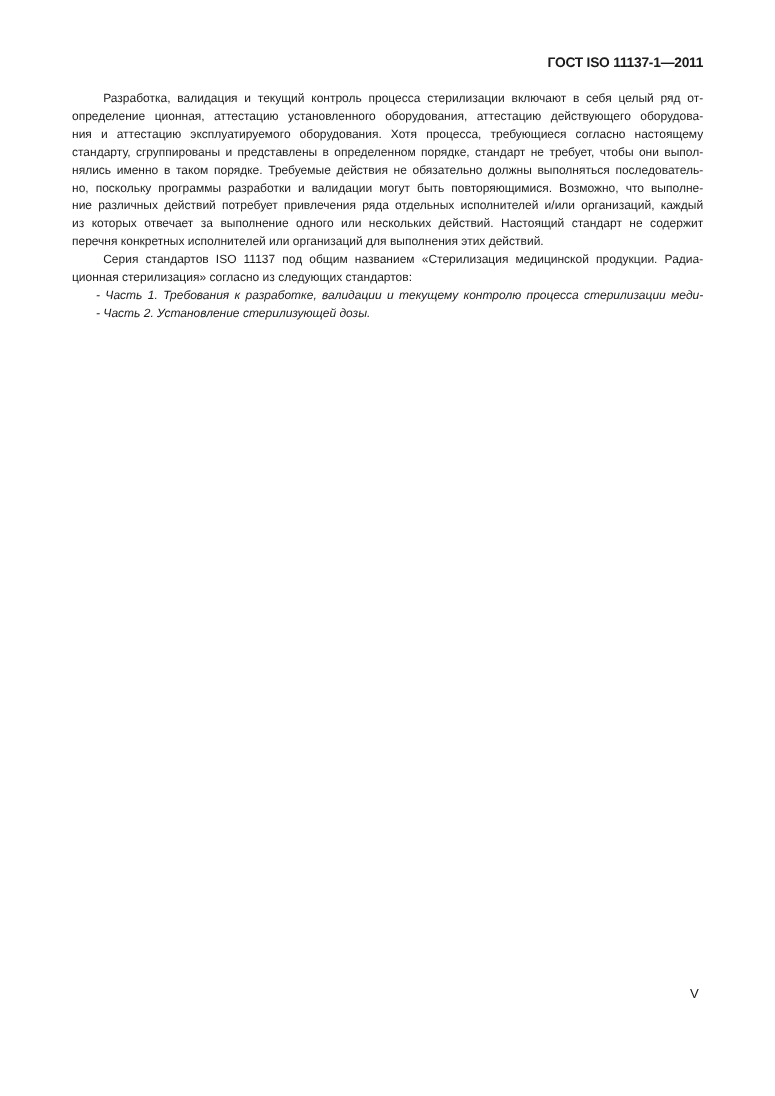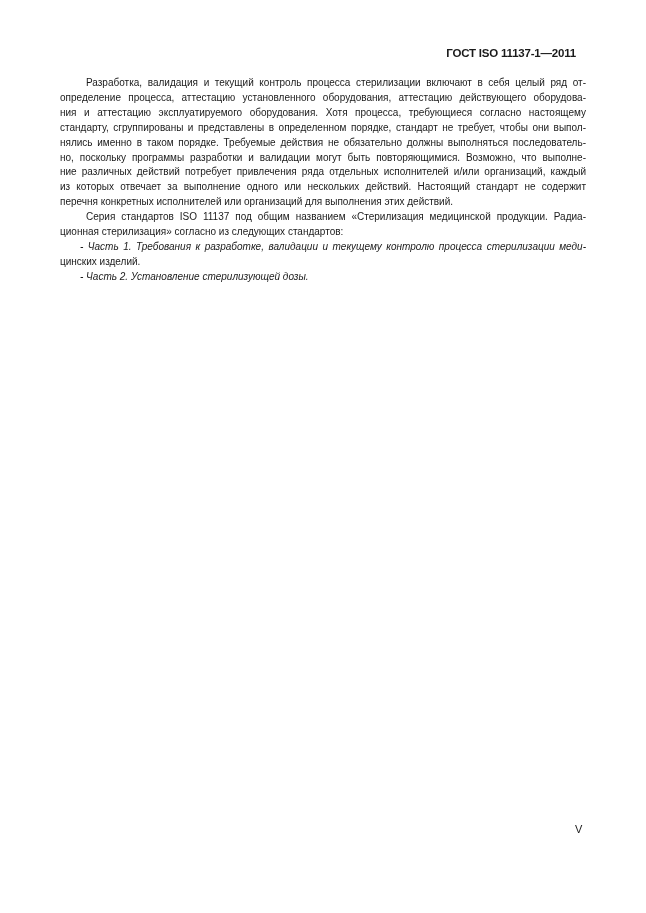--- a/index.html
+++ b/index.html
@@ -1,51 +1,50 @@
 <!DOCTYPE html>
 <html><head>
 <meta charset="utf-8">
 <style>
   html, body { margin: 0; padding: 0; background: #ffffff; }
   body { width: 646px; height: 913px; position: relative; overflow: hidden;
          font-family: "Liberation Sans", "DejaVu Sans", sans-serif; color: #1a1a1a; }
-  .header { position: absolute; top: 47px; right: 70px; font-size: 11.5px; font-weight: bold; letter-spacing: -0.2px; }
+  .header { position: absolute; top: 47px; right: 60px; font-size: 11.5px; font-weight: bold; letter-spacing: -0.2px; }
   .body-text { position: absolute; top: 76px; left: 60px; width: 526px; font-size: 10px; line-height: 14.9px; }
   .line { white-space: nowrap; display: flex; justify-content: space-between; }
   .indent { padding-left: 26px; }
   .list-indent { padding-left: 20px; font-style: italic; }
   .line.justify { text-align: justify; text-align-last: justify; display: block; }
   .line.left { display: block; text-align-last: left; }
   .page-num { position: absolute; top: 823px; left: 575px; font-size: 11px; }
 </style>
 </head>
 <body>
 
 <div class="header">ГОСТ ISO 11137-1—2011</div>
 
 <div class="body-text">
   <div>
     <div class="line justify indent">Разработка, валидация и текущий контроль процесса стерилизации включают в себя целый ряд от-</div>
-    <div class="line justify">определение процесса, аттестацию установленного оборудования, аттестацию действующего оборудова-</div>
+    <div class="line justify">определение ционная, аттестацию установленного оборудования, аттестацию действующего оборудова-</div>
     <div class="line justify">ния и аттестацию эксплуатируемого оборудования. Хотя процесса, требующиеся согласно настоящему</div>
     <div class="line justify">стандарту, сгруппированы и представлены в определенном порядке, стандарт не требует, чтобы они выпол-</div>
     <div class="line justify">нялись именно в таком порядке. Требуемые действия не обязательно должны выполняться последователь-</div>
     <div class="line justify">но, поскольку программы разработки и валидации могут быть повторяющимися. Возможно, что выполне-</div>
     <div class="line justify">ние различных действий потребует привлечения ряда отдельных исполнителей и/или организаций, каждый</div>
     <div class="line justify">из которых отвечает за выполнение одного или нескольких действий. Настоящий стандарт не содержит</div>
     <div class="line left">перечня конкретных исполнителей или организаций для выполнения этих действий.</div>
   </div>
   <div>
     <div class="line justify indent">Серия стандартов ISO 11137 под общим названием «Стерилизация медицинской продукции. Радиа-</div>
     <div class="line left">ционная стерилизация» согласно из следующих стандартов:</div>
   </div>
   <div>
     <div>
       <div class="line justify list-indent">- Часть 1. Требования к разработке, валидации и текущему контролю процесса стерилизации меди-</div>
-      <div class="line left">цинских изделий.</div>
     </div>
     <div>
       <div class="line left list-indent">- Часть 2. Установление стерилизующей дозы.</div>
     </div>
   </div>
 </div>
 
 <div class="page-num">V</div>
 
 </body></html>

